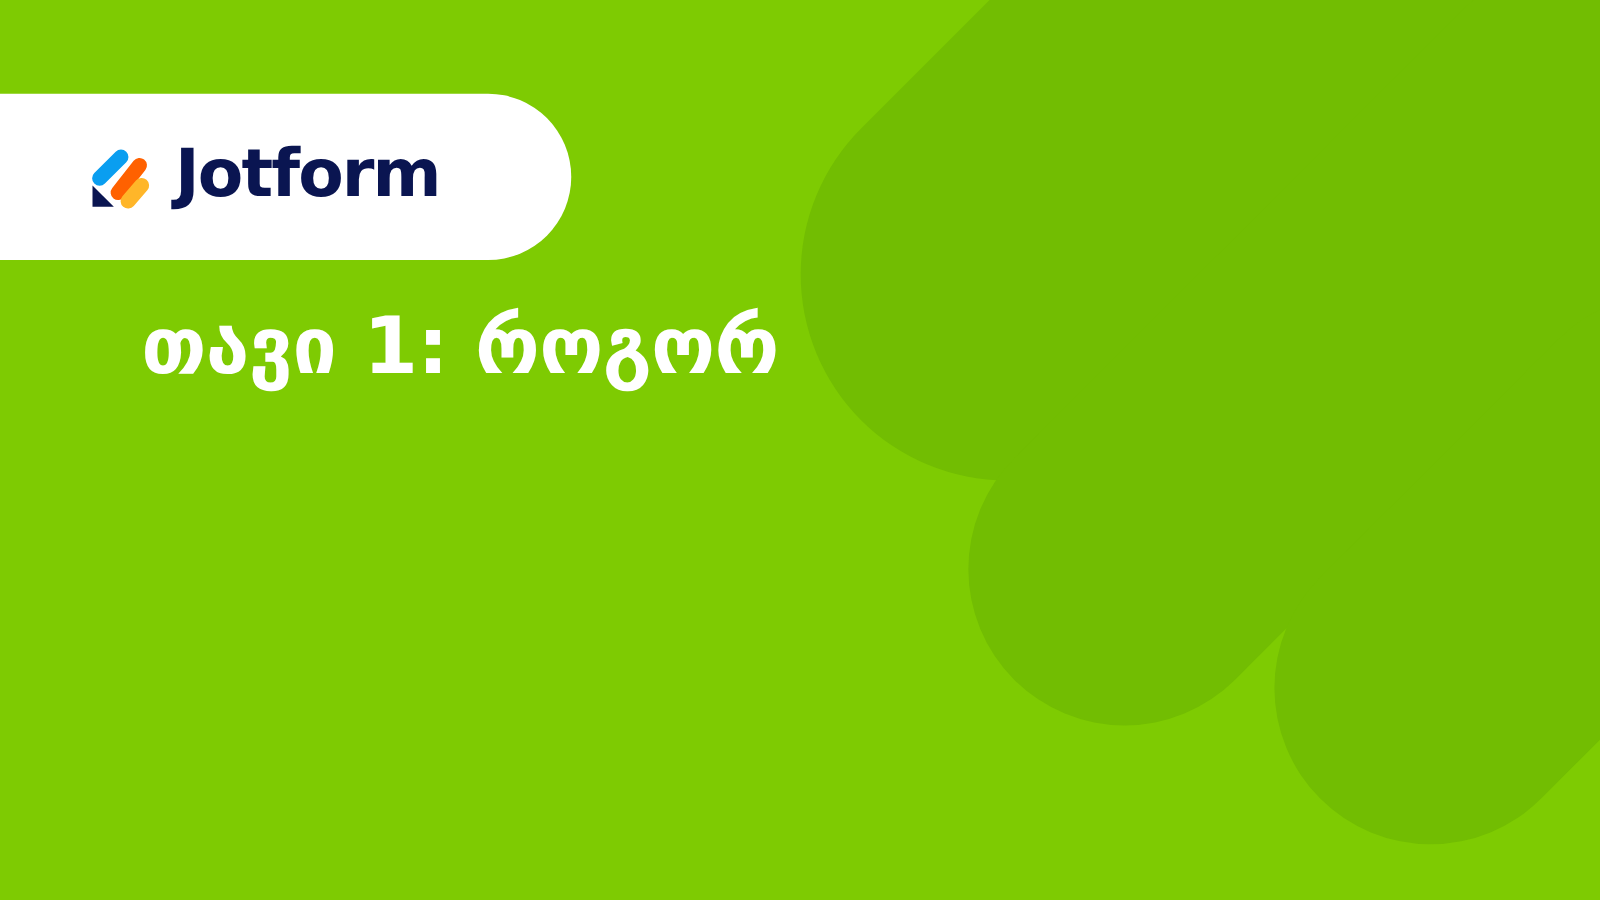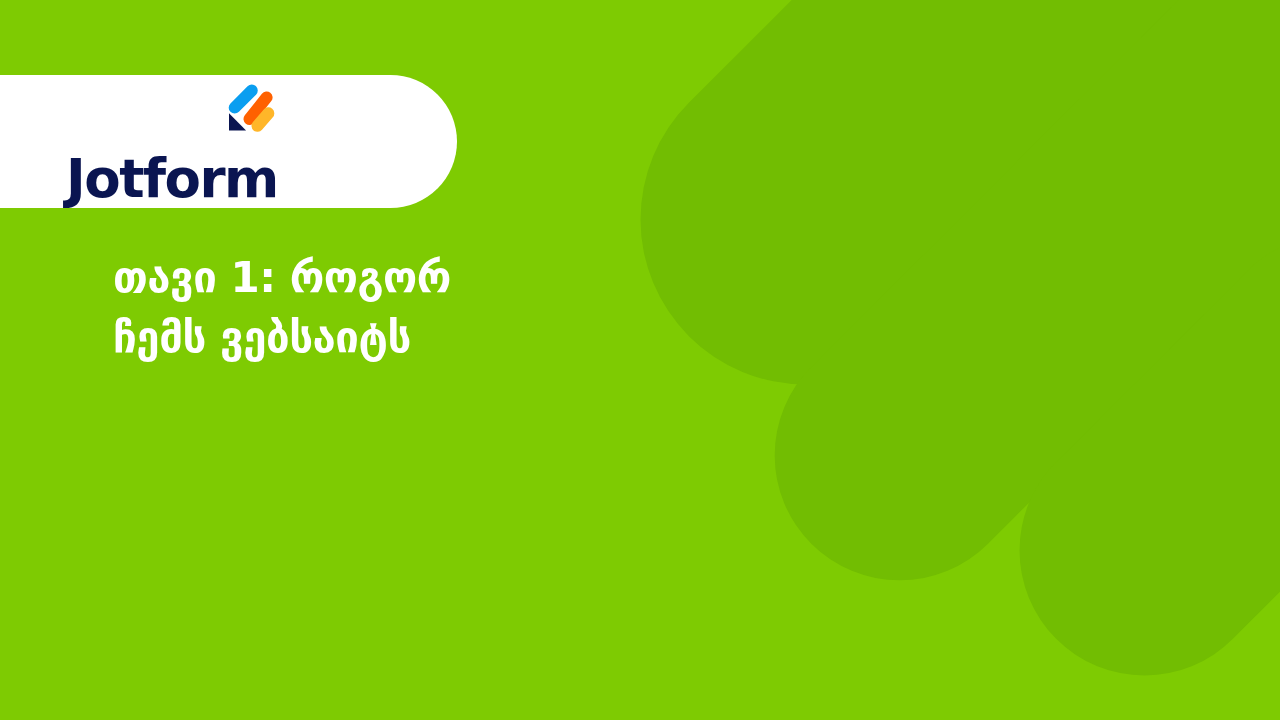--- a/index.html
+++ b/index.html
@@ -67,23 +67,22 @@
     background: #FFFFFF;
     border-top-right-radius: 9999px;
     border-bottom-right-radius: 9999px;
     display: flex;
     align-items: center;
     padding-left: 66px;
     box-sizing: border-box;
   }
   .logo-lockup {
     display: flex;
-    align-items: flex-end;
+    align-items: flex-start;
     gap: 17px;
-    flex-direction: column;
   }
   .logo-mark {
     display: block;
     width: 57px;
     height: 57px;
     flex: none;
   }
   .logo-wordmark {
     font-family: "DejaVu Sans", "Liberation Sans", sans-serif;
     font-size: 53px;
@@ -91,26 +90,26 @@
     color: #0A1551;
     letter-spacing: -1.5px;
     line-height: 1;
     white-space: nowrap;
   }
 
   
   .headline {
     position: absolute;
     left: 113px;
-    top: 248px;
+    top: 232px;
     width: 820px;
     margin: 0;
     color: #FFFFFF;
     font-family: "DejaVu Sans", "Liberation Sans", sans-serif;
-    font-size: 42px;
+    font-size: 63px;
     font-weight: bold;
     line-height: 1.42;
     letter-spacing: -0.5px;
   }
   .headline .hl-line {
     display: block;
     white-space: nowrap;
   }
 </style>
 </head>
@@ -133,16 +132,15 @@
           <line x1="64" y1="84" x2="83" y2="62" stroke="#FFB629" stroke-width="21"></line>
         </g>
         <path d="M14 92 L14 62 L44 92 Z" fill="#0A1551"></path>
       </svg>
       <span class="logo-wordmark">Jotform</span>
     </div>
   </div>
 
   <h1 class="headline">
     <span class="hl-line">თავი 1: როგორ</span>
-    <span class="hl-line">ჩემს ვებსაიტს</span>
   </h1>
 
 </div>
 
 </body></html>

